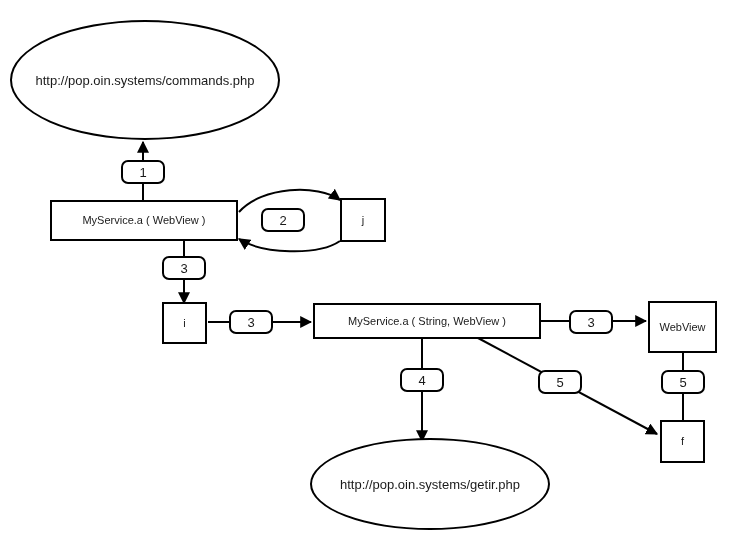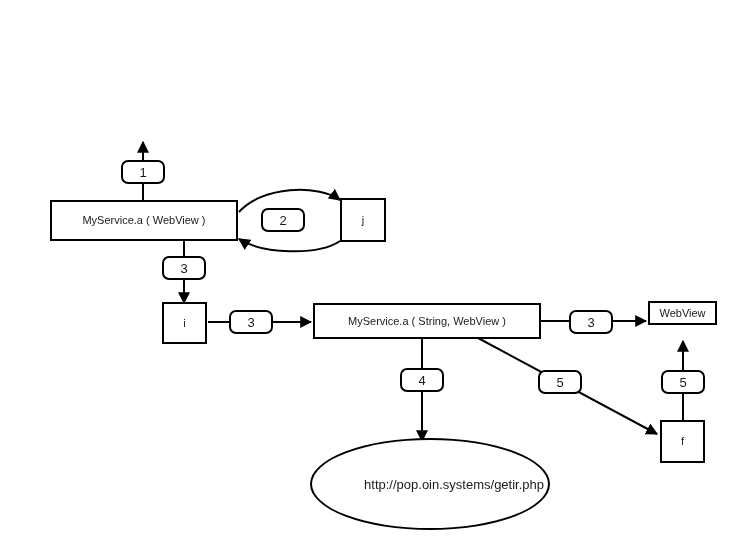--- a/index.html
+++ b/index.html
@@ -91,46 +91,49 @@
 
     <line x1="541" y1="321" x2="646" y2="321" stroke="#000000" stroke-width="2" marker-end="url(#arrow)"></line>
 
     <line x1="422" y1="338" x2="422" y2="441" stroke="#000000" stroke-width="2" marker-end="url(#arrow)"></line>
 
     <line x1="478" y1="338" x2="657" y2="434" stroke="#000000" stroke-width="2" marker-end="url(#arrow)"></line>
 
     <line x1="683" y1="420" x2="683" y2="341" stroke="#000000" stroke-width="2" marker-end="url(#arrow)"></line>
   </svg>
 
+  <div class="node ellipse" style="left:10px; top:20px; width:270px; height:120px;">
+    <span class="node-label">http://pop.oin.systems/commands.php</span>
+  </div>
 
   <div class="node rect" style="left:50px; top:200px; width:188px; height:41px;">
     <span class="node-label">MyService.a ( WebView )</span>
   </div>
 
   <div class="node rect" style="left:340px; top:198px; width:46px; height:44px;">
     <span class="node-label">j</span>
   </div>
 
   <div class="node rect" style="left:162px; top:302px; width:45px; height:42px;">
     <span class="node-label">i</span>
   </div>
 
   <div class="node rect" style="left:313px; top:303px; width:228px; height:36px;">
     <span class="node-label">MyService.a ( String, WebView )</span>
   </div>
 
-  <div class="node rect" style="left:648px; top:301px; width:69px; height:24px;">
+  <div class="node rect" style="left:648px; top:301px; width:69px; height:52px;">
     <span class="node-label">WebView</span>
   </div>
 
   <div class="node rect" style="left:660px; top:420px; width:45px; height:43px;">
     <span class="node-label">f</span>
   </div>
 
-  <div class="node ellipse" style="left:310px; top:438px; width:240px; height:92px;justify-content:flex-end;">
+  <div class="node ellipse" style="left:310px; top:438px; width:240px; height:92px;">
     <span class="node-label">http://pop.oin.systems/getir.php</span>
   </div>
 
   <div class="edge-label" style="left:121px; top:160px;">
     <span>1</span>
   </div>
 
   <div class="edge-label" style="left:261px; top:208px;">
     <span>2</span>
   </div>

